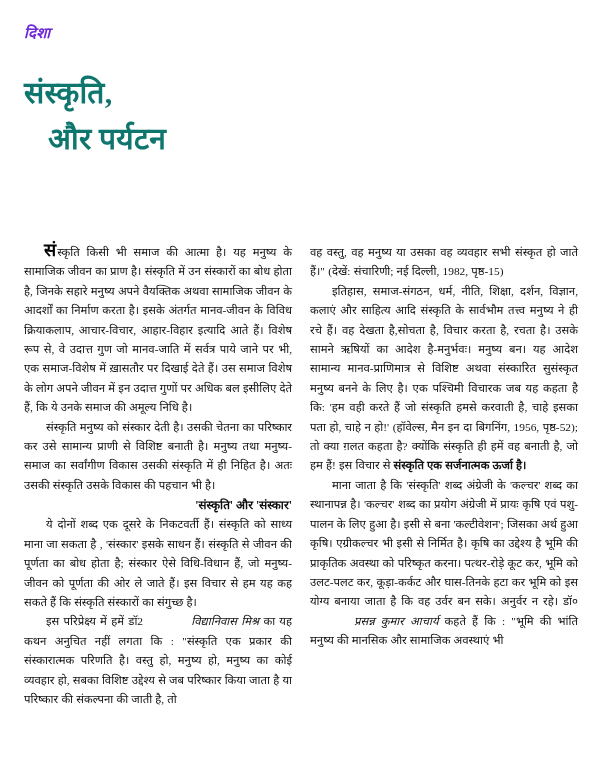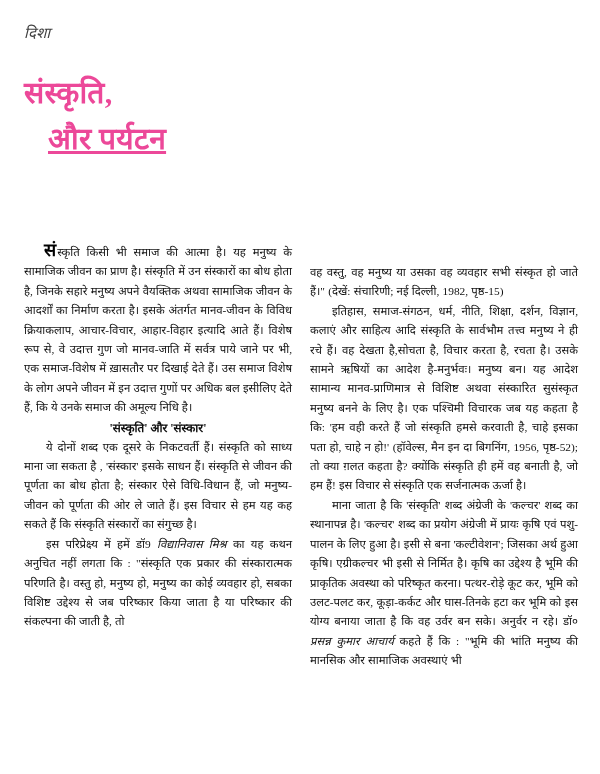--- a/index.html
+++ b/index.html
@@ -22,42 +22,43 @@
   }
 
   
   #running-head {
     position: absolute;
     left: 24px;
     top: 24px;
     font-style: italic;
     font-size: 15px;
     line-height: 18px;
-    color: #404040;
+    color: #6d28d9;
     letter-spacing: 0.3px;
     white-space: nowrap;
+    font-weight: bold;
   }
 
   
   #article-title {
     position: absolute;
     left: 24px;
     top: 70px;
     width: 330px;
   }
   #article-title .title-line {
     font-size: 30px;
     line-height: 46px;
     font-weight: 700;
-    color: #ec4899;
+    color: #0f766e;
     letter-spacing: 0.2px;
     white-space: nowrap;
   }
   #article-title .title-line.indent-1 { padding-left: 24px; }
-  #article-title .title-line.indent-2 { padding-left: 24px; text-decoration: underline; }
+  #article-title .title-line.indent-2 { padding-left: 24px; }
 
   
   #body-columns {
     position: absolute;
     left: 24px;
     top: 243px;
     width: 554px;
     height: 520px;
     display: flex;
     flex-direction: row;
@@ -73,43 +74,43 @@
     margin: 0;
     font-size: 11.4px;
     line-height: 19.4px;
     text-align: justify;
     text-justify: inter-word;
     text-indent: 22px;
     color: #121212;
     word-spacing: 0.3px;
     hyphens: none;
   }
-  p.para.no-indent { text-indent: 0; margin-top: 20px; }
+  p.para.no-indent { text-indent: 0; }
 
-  p.para em { font-style: italic; }
-  p.para strong { font-weight: 400; }
+  p.para em { font-style: italic; margin-left: 44px; }
+  p.para strong { font-weight: 700; }
 
   
   p.para.dropcap-para { text-indent: 0; }
   p.para.dropcap-para .dropcap {
     float: left;
     font-size: 18px;
     line-height: 17px;
     font-weight: 700;
     padding: 0 1px 0 20px;
     margin-top: -1px;
     color: #000000;
   }
 
   h2.subhead {
     margin: 0;
     font-size: 11.8px;
     line-height: 20px;
     font-weight: 700;
-    text-align: center;
+    text-align: right;
     color: #0d0d0d;
   }
 </style>
 </head>
 <body>
 
 <div id="page">
 
   <div id="running-head">दिशा</div>
 
@@ -119,29 +120,32 @@
   </div>
 
   <div id="body-columns">
 
     <div class="column">
 
       <p class="para dropcap-para">
         <span class="dropcap">सं</span><span>स्कृति किसी भी समाज की आत्मा है। यह मनुष्य के सामाजिक जीवन का प्राण है। संस्कृति में उन संस्कारों का बोध होता है, जिनके सहारे मनुष्य अपने वैयक्तिक अथवा सामाजिक जीवन के आदर्शों का निर्माण करता है। इसके अंतर्गत मानव-जीवन के विविध क्रियाकलाप, आचार-विचार, आहार-विहार इत्यादि आते हैं। विशेष रूप से, वे उदात्त गुण जो मानव-जाति में सर्वत्र पाये जाने पर भी, एक समाज-विशेष में ख़ासतौर पर दिखाई देते हैं। उस समाज विशेष के लोग अपने जीवन में इन उदात्त गुणों पर अधिक बल इसीलिए देते हैं, कि ये उनके समाज की अमूल्य निधि है।</span>
       </p>
 
+      <p class="para">
+        <span>संस्कृति मनुष्य को संस्कार देती है। उसकी चेतना का परिष्कार कर उसे सामान्य प्राणी से विशिष्ट बनाती है। मनुष्य तथा मनुष्य-समाज का सर्वांगीण विकास उसकी संस्कृति में ही निहित है। अतः उसकी संस्कृति उसके विकास की पहचान भी है।</span>
+      </p>
 
       <h2 class="subhead">'संस्कृति' और 'संस्कार'</h2>
 
       <p class="para">
         <span>ये दोनों शब्द एक दूसरे के निकटवर्ती हैं। संस्कृति को साध्य माना जा सकता है , 'संस्कार' इसके साधन हैं। संस्कृति से जीवन की पूर्णता का बोध होता है; संस्कार ऐसे विधि-विधान हैं, जो मनुष्य-जीवन को पूर्णता की ओर ले जाते हैं। इस विचार से हम यह कह सकते हैं कि संस्कृति संस्कारों का संगुच्छ है।</span>
       </p>
 
       <p class="para">
-        <span>इस परिप्रेक्ष्य में हमें डॉ9 </span><em>विद्यानिवास मिश्र</em><span> का यह कथन अनुचित नहीं लगता कि : "संस्कृति एक प्रकार की संस्कारात्मक परिणति है। वस्तु हो, मनुष्य हो, मनुष्य का कोई व्यवहार हो, सबका विशिष्ट उद्देश्य से जब परिष्कार किया जाता है या परिष्कार की संकल्पना की जाती है, तो</span>
+        <span>इस परिप्रेक्ष्य में हमें डॉ2 </span><em>विद्यानिवास मिश्र</em><span> का यह कथन अनुचित नहीं लगता कि : "संस्कृति एक प्रकार की संस्कारात्मक परिणति है। वस्तु हो, मनुष्य हो, मनुष्य का कोई व्यवहार हो, सबका विशिष्ट उद्देश्य से जब परिष्कार किया जाता है या परिष्कार की संकल्पना की जाती है, तो</span>
       </p>
 
     </div>
 
     <div class="column">
 
       <p class="para no-indent">
         <span>वह वस्तु, वह मनुष्य या उसका वह व्यवहार सभी संस्कृत हो जाते हैं।" (देखें: संचारिणी; नई दिल्ली, 1982, पृष्ठ-15)</span>
       </p>
 

